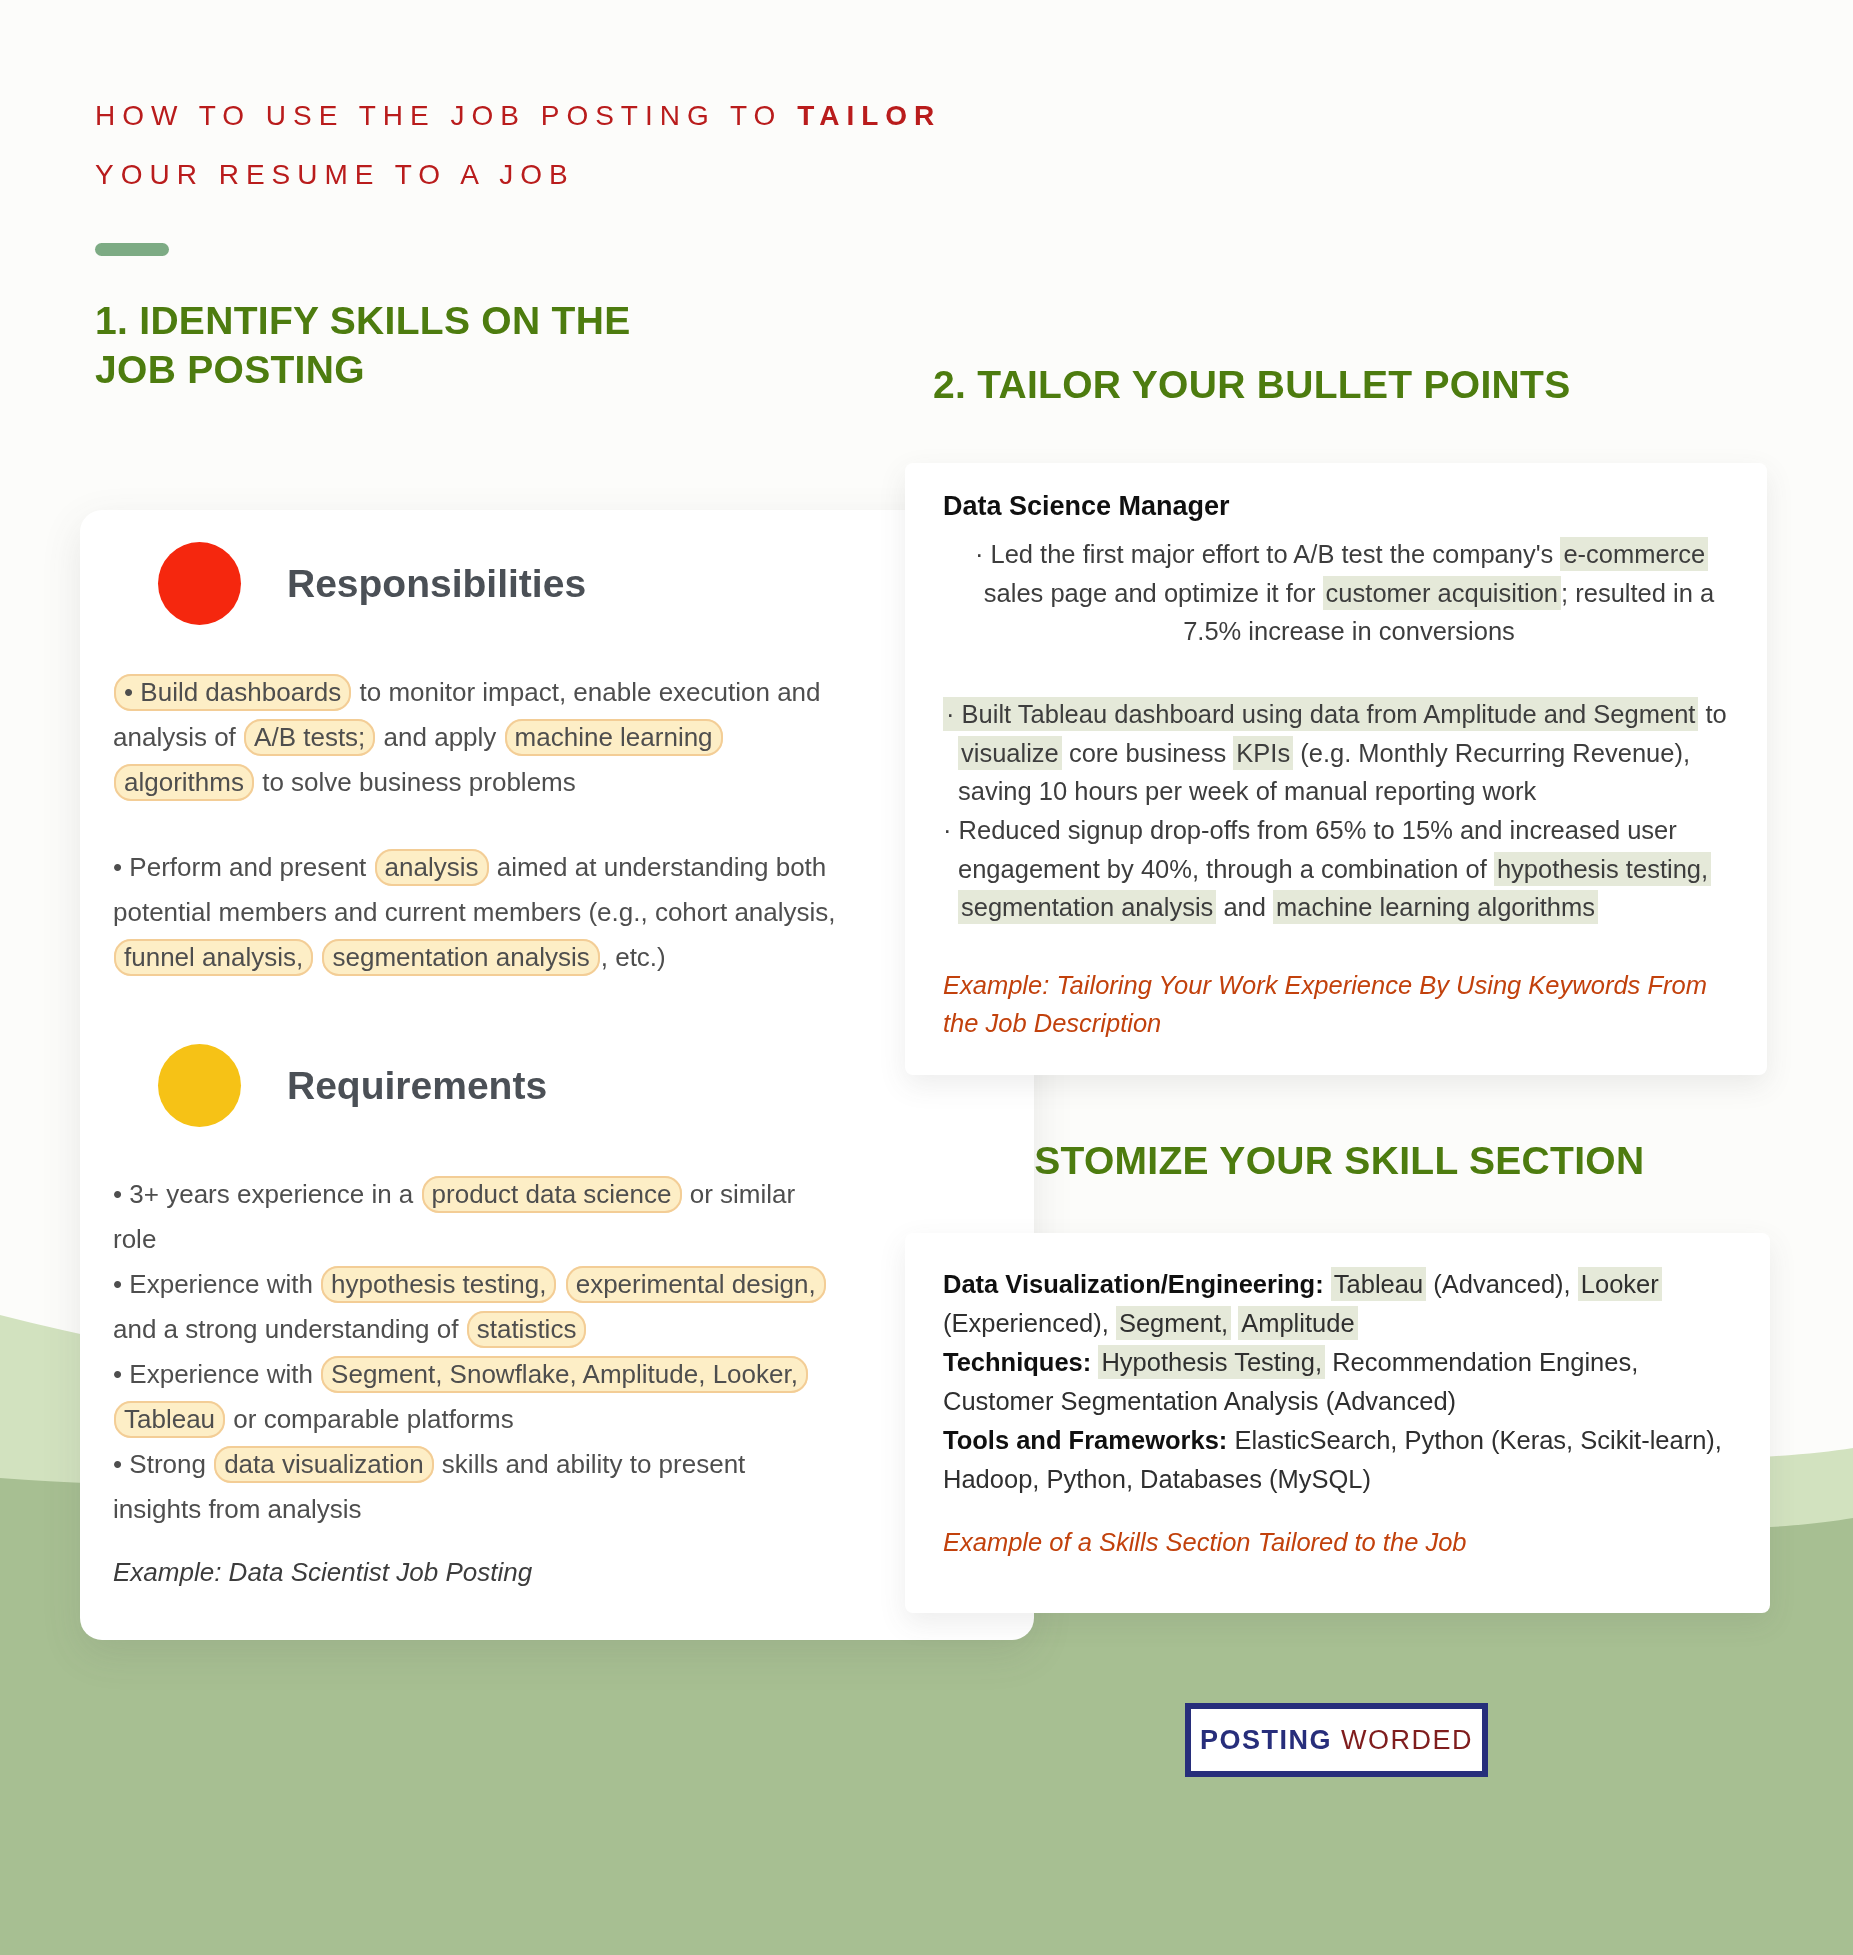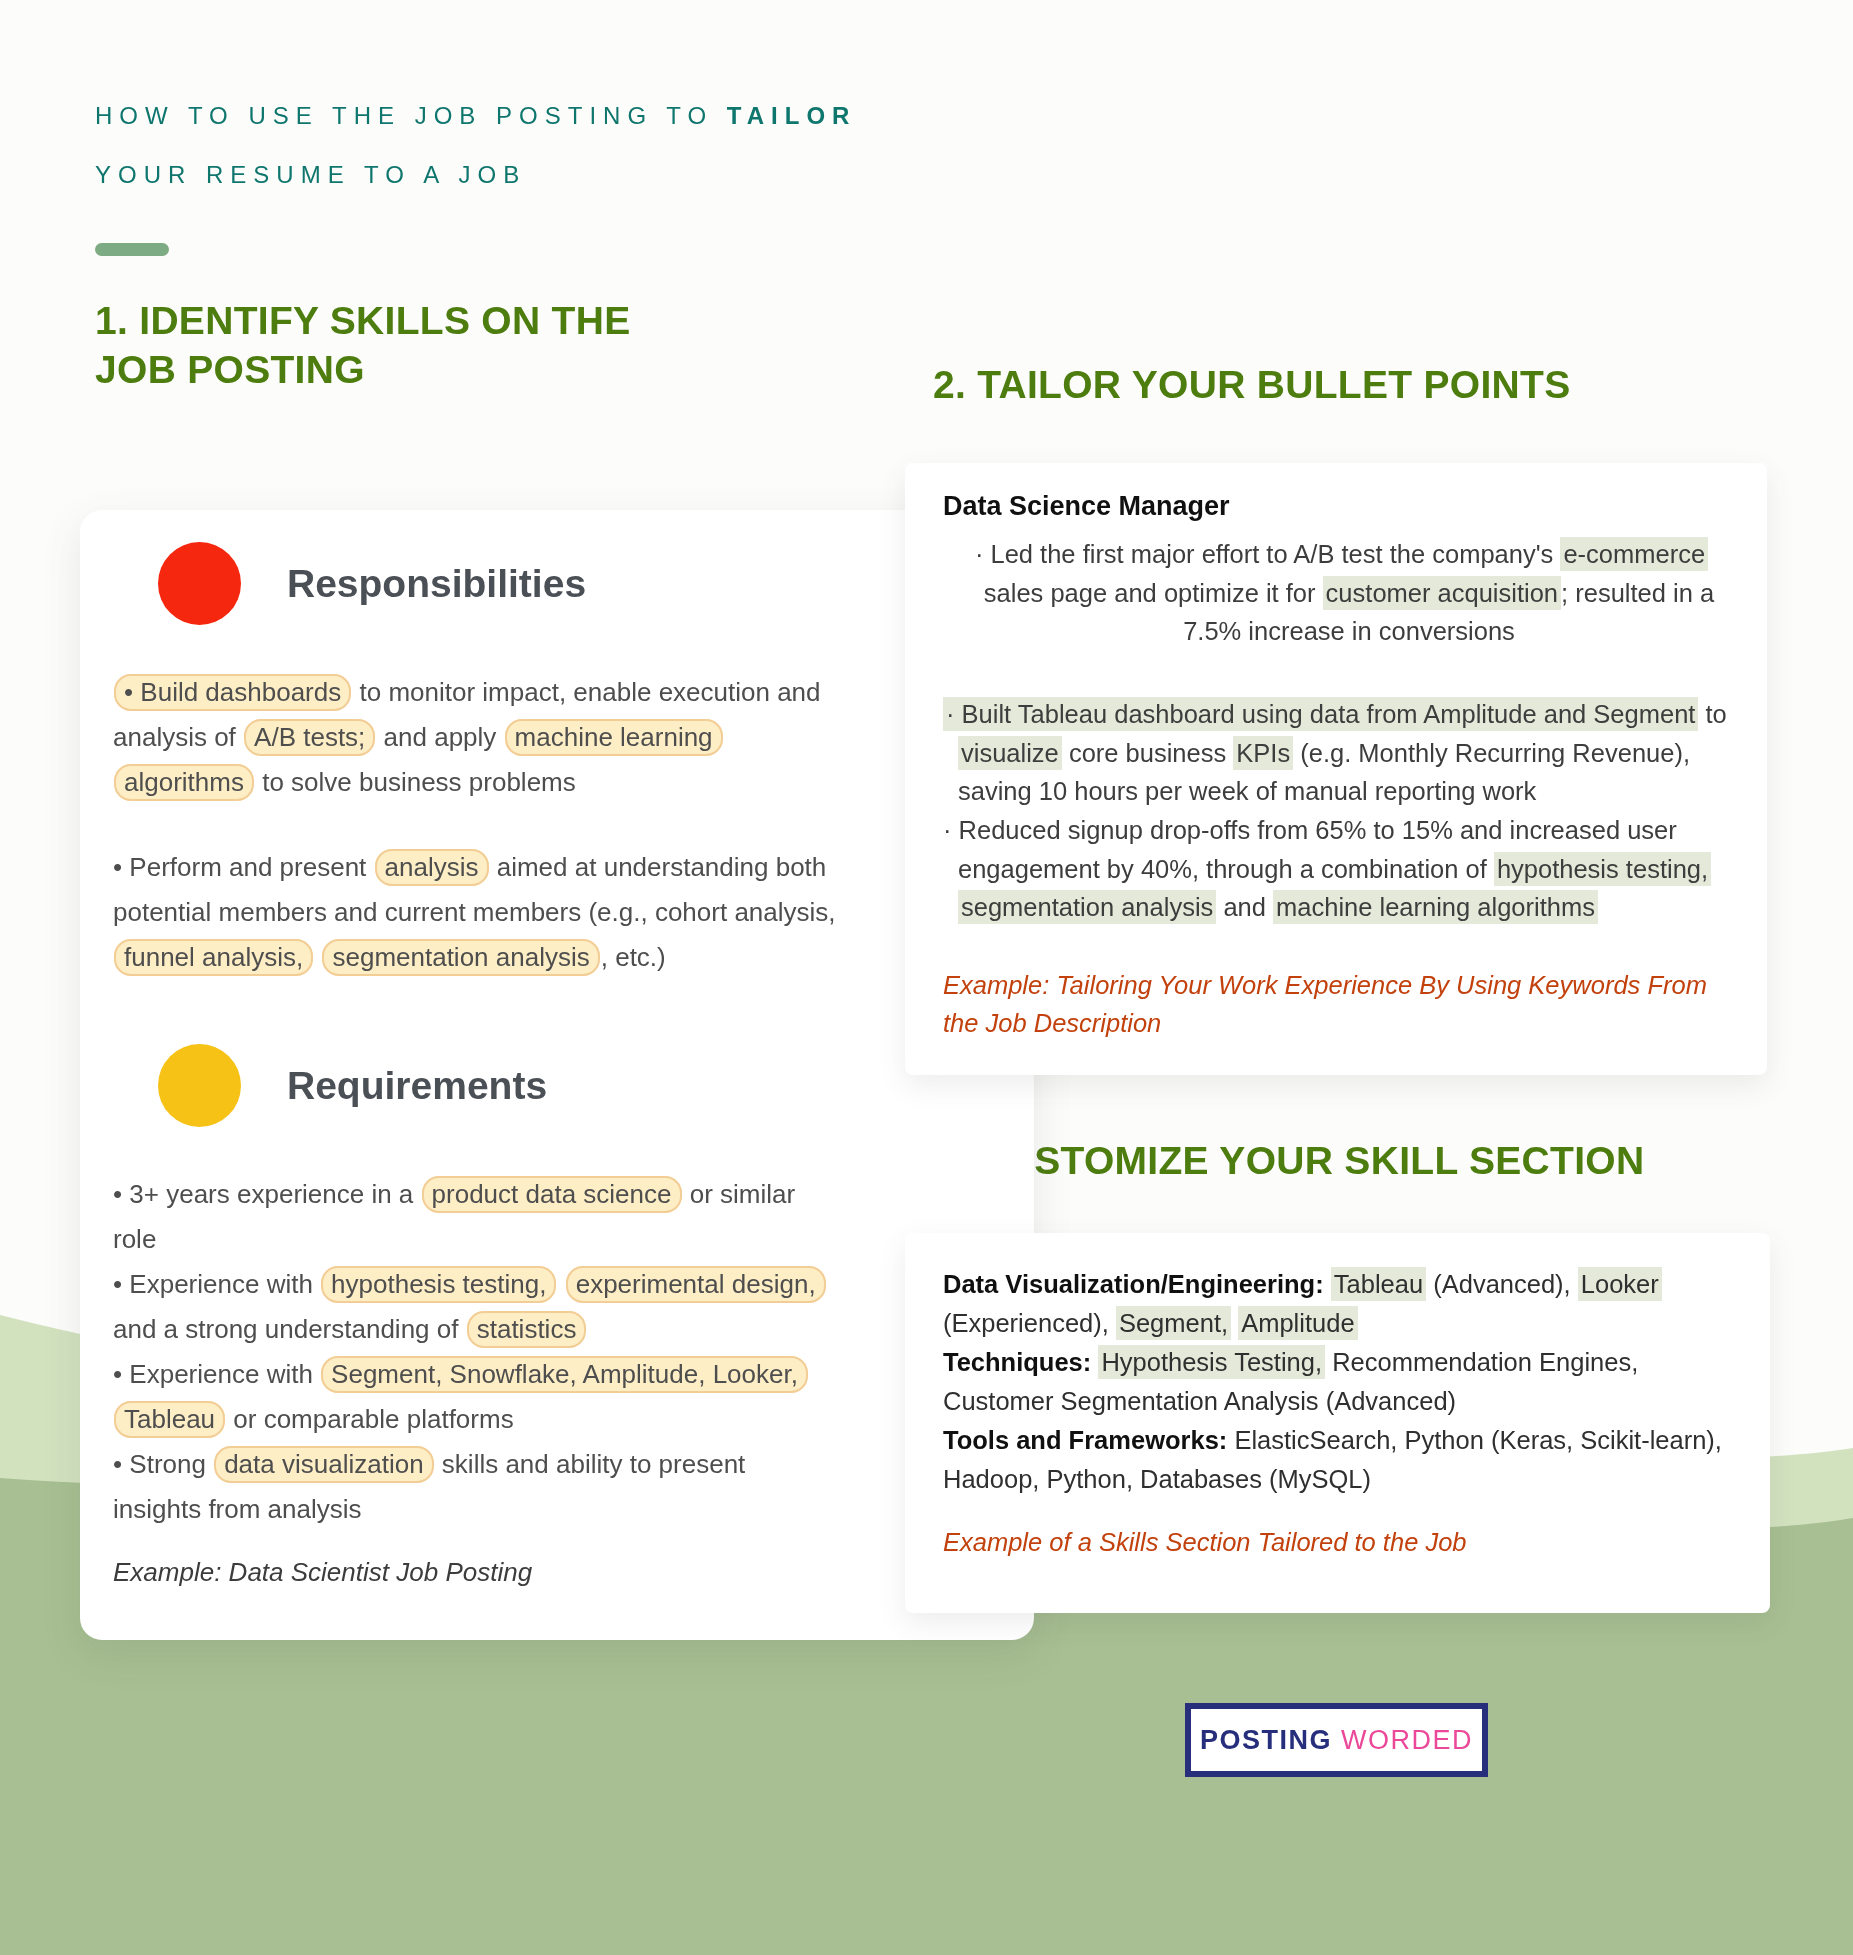--- a/index.html
+++ b/index.html
@@ -6,22 +6,22 @@
   .canvas {
     position:relative; width:1853px; height:1955px; margin:0 auto;
     background:#fcfcfa; overflow:hidden;
     font-family:"Liberation Sans", sans-serif;
   }
   .bg-svg { position:absolute; left:0; top:0; width:1853px; height:1955px; z-index:0; }
 
   
   .main-title {
     position:absolute; left:95px; top:86px; z-index:2;
-    font-size:24px; letter-spacing:7px; line-height:59px;
-    color:#0f766e; font-weight:400;
+    font-size:28px; letter-spacing:7px; line-height:59px;
+    color:#b91c1c; font-weight:400;
   }
   .main-title .emph { font-weight:700; letter-spacing:7px; }
   .green-dash {
     position:absolute; left:95px; top:243px; z-index:2;
     width:74px; height:13px; border-radius:8px; background:#7dab84;
   }
 
   
   .sec-heading {
     position:absolute; z-index:2; font-size:39px; font-weight:700;
@@ -95,21 +95,21 @@
   #sk-caption { top:290px; }
 
   
   .logo {
     position:absolute; left:1185px; top:1703px; z-index:2;
     width:303px; height:74px; box-sizing:border-box;
     background:#ffffff; border:6px solid #272e7b;
     display:flex; align-items:center; justify-content:center; gap:9px;
   }
   .logo .brand-b { font-size:27px; font-weight:700; color:#272e7b; letter-spacing:1.5px; }
-  .logo .brand-r { font-size:27px; font-weight:400; color:#ec4899; letter-spacing:1.5px; }
+  .logo .brand-r { font-size:27px; font-weight:400; color:#7f1d1d; letter-spacing:1.5px; }
 </style>
 </head>
 <body>
 
 <div class="canvas">
 
   <svg class="bg-svg" viewBox="0 0 1853 1955" preserveAspectRatio="none">
     <path fill="#d2e2bf" d="M0,1315 C220,1372 450,1392 760,1392 C1080,1392 1300,1432 1520,1452 C1680,1464 1790,1458 1853,1448 L1853,1955 L0,1955 Z"></path>
     <path fill="#a7bf92" d="M0,1478 C260,1498 520,1472 800,1450 C1080,1428 1300,1500 1540,1522 C1700,1536 1800,1527 1853,1518 L1853,1955 L0,1955 Z"></path>
   </svg>

